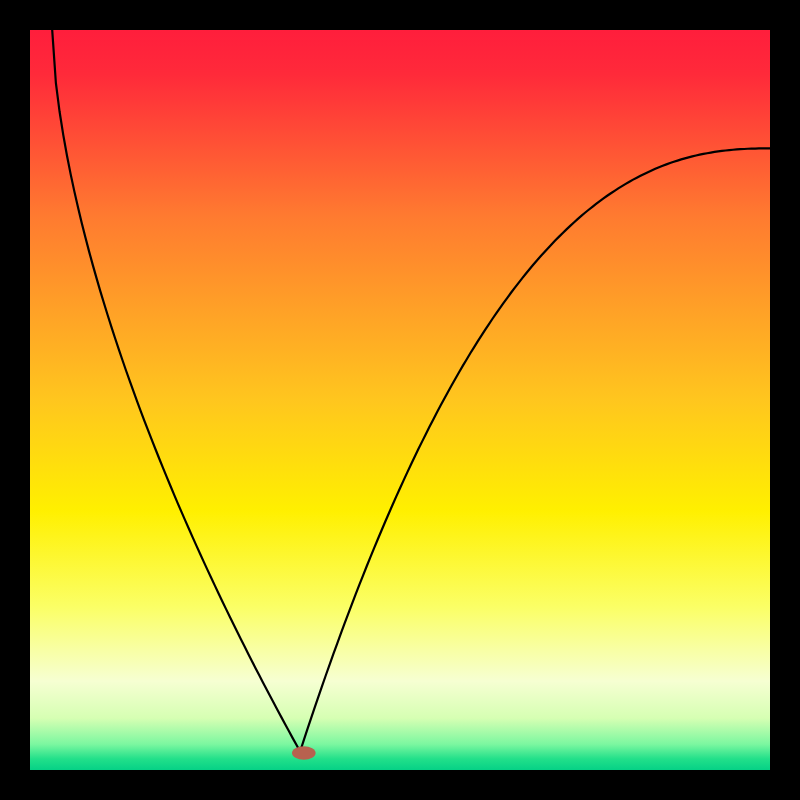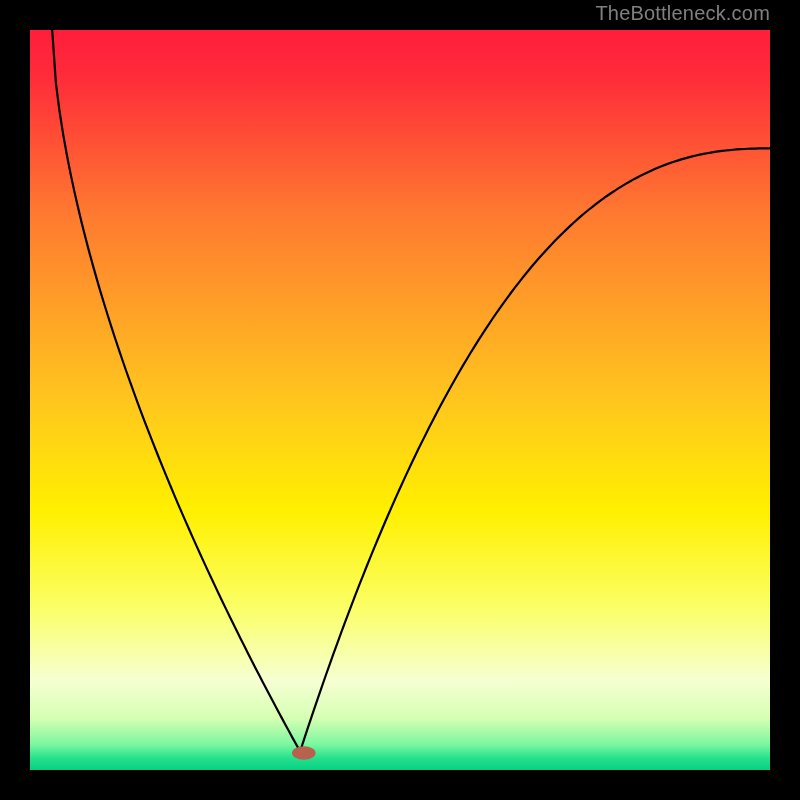--- a/index.html
+++ b/index.html
@@ -35,21 +35,20 @@
     font-size: 20px;
     font-family: Arial, sans-serif;
     letter-spacing: 0.2px;
   }
   svg { display: block; }
 </style>
 </head>
 <body>
 
 <div class="frame">
-  <div class="watermark">TheBottleneck.com</div>
 
   <div class="plot">
     <svg id="chart-svg" viewBox="0 0 100 100" preserveAspectRatio="none" width="740" height="740">
       <defs>
         <linearGradient id="bg-grad" x1="0" y1="0" x2="0" y2="1">
             <stop offset="0%" stop-color="#ff1e3c"></stop>
             <stop offset="6%" stop-color="#ff2a3a"></stop>
             <stop offset="25%" stop-color="#ff7a30"></stop>
             <stop offset="50%" stop-color="#ffc61e"></stop>
             <stop offset="65%" stop-color="#fff000"></stop>

